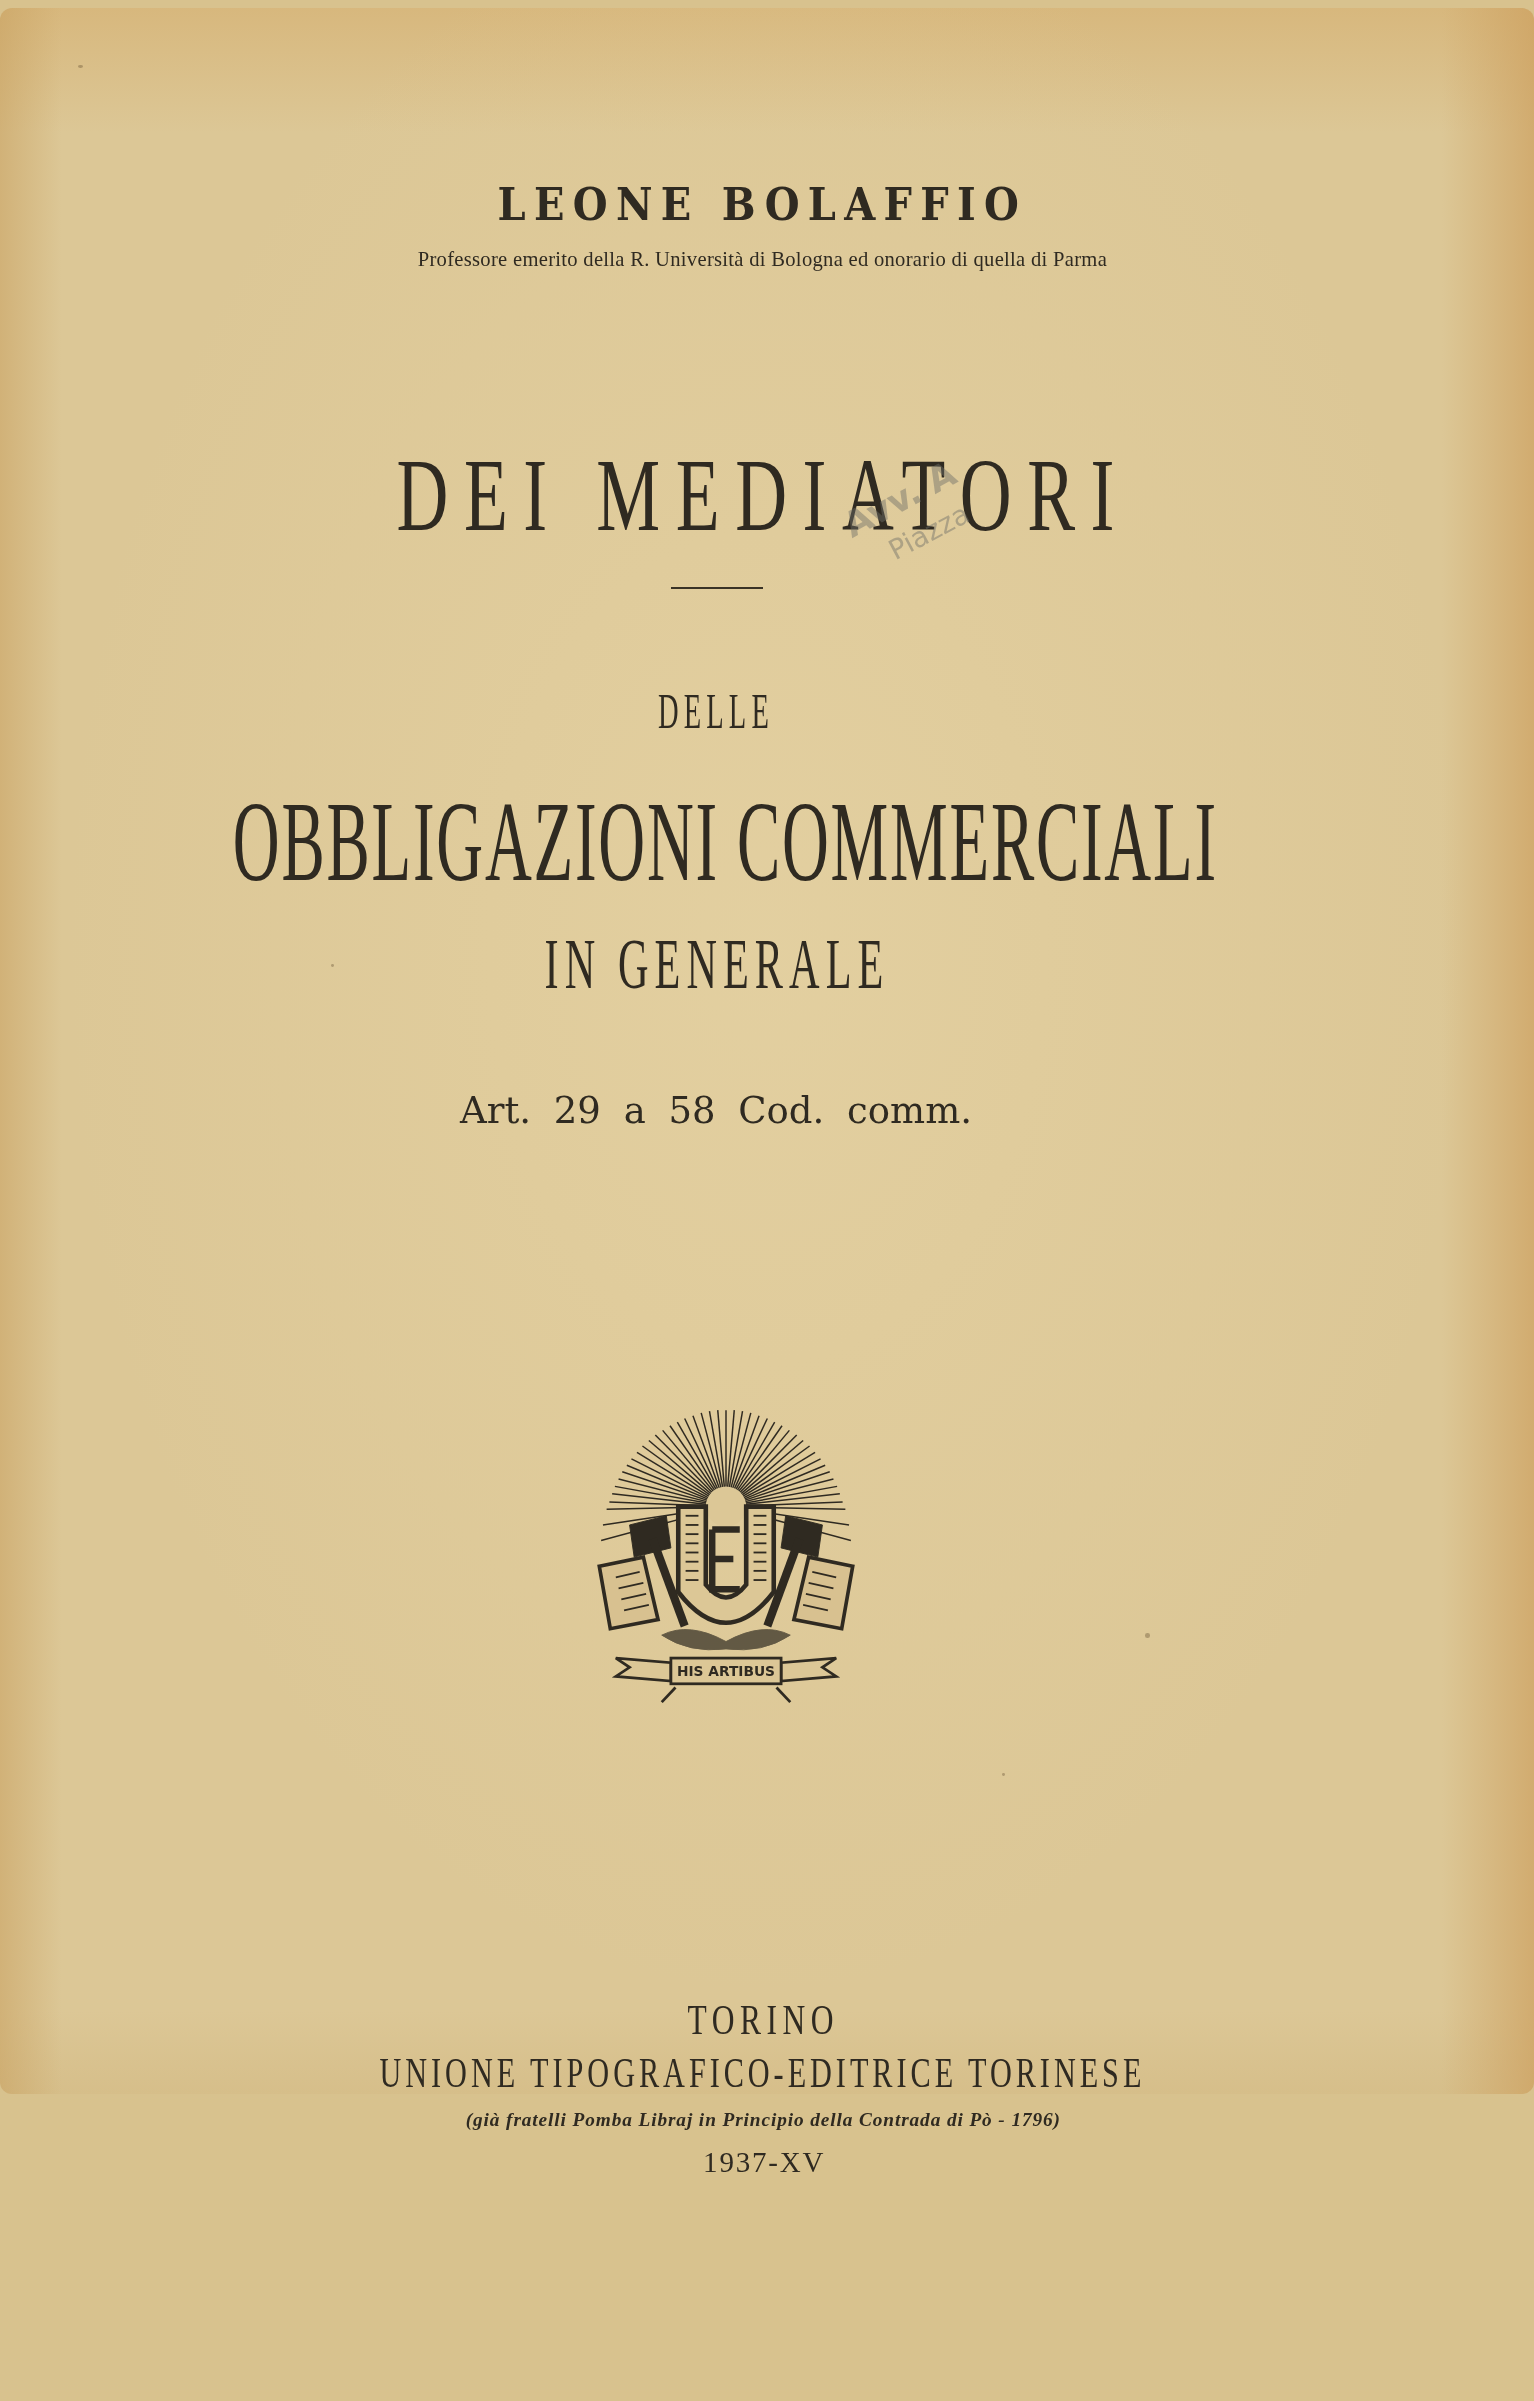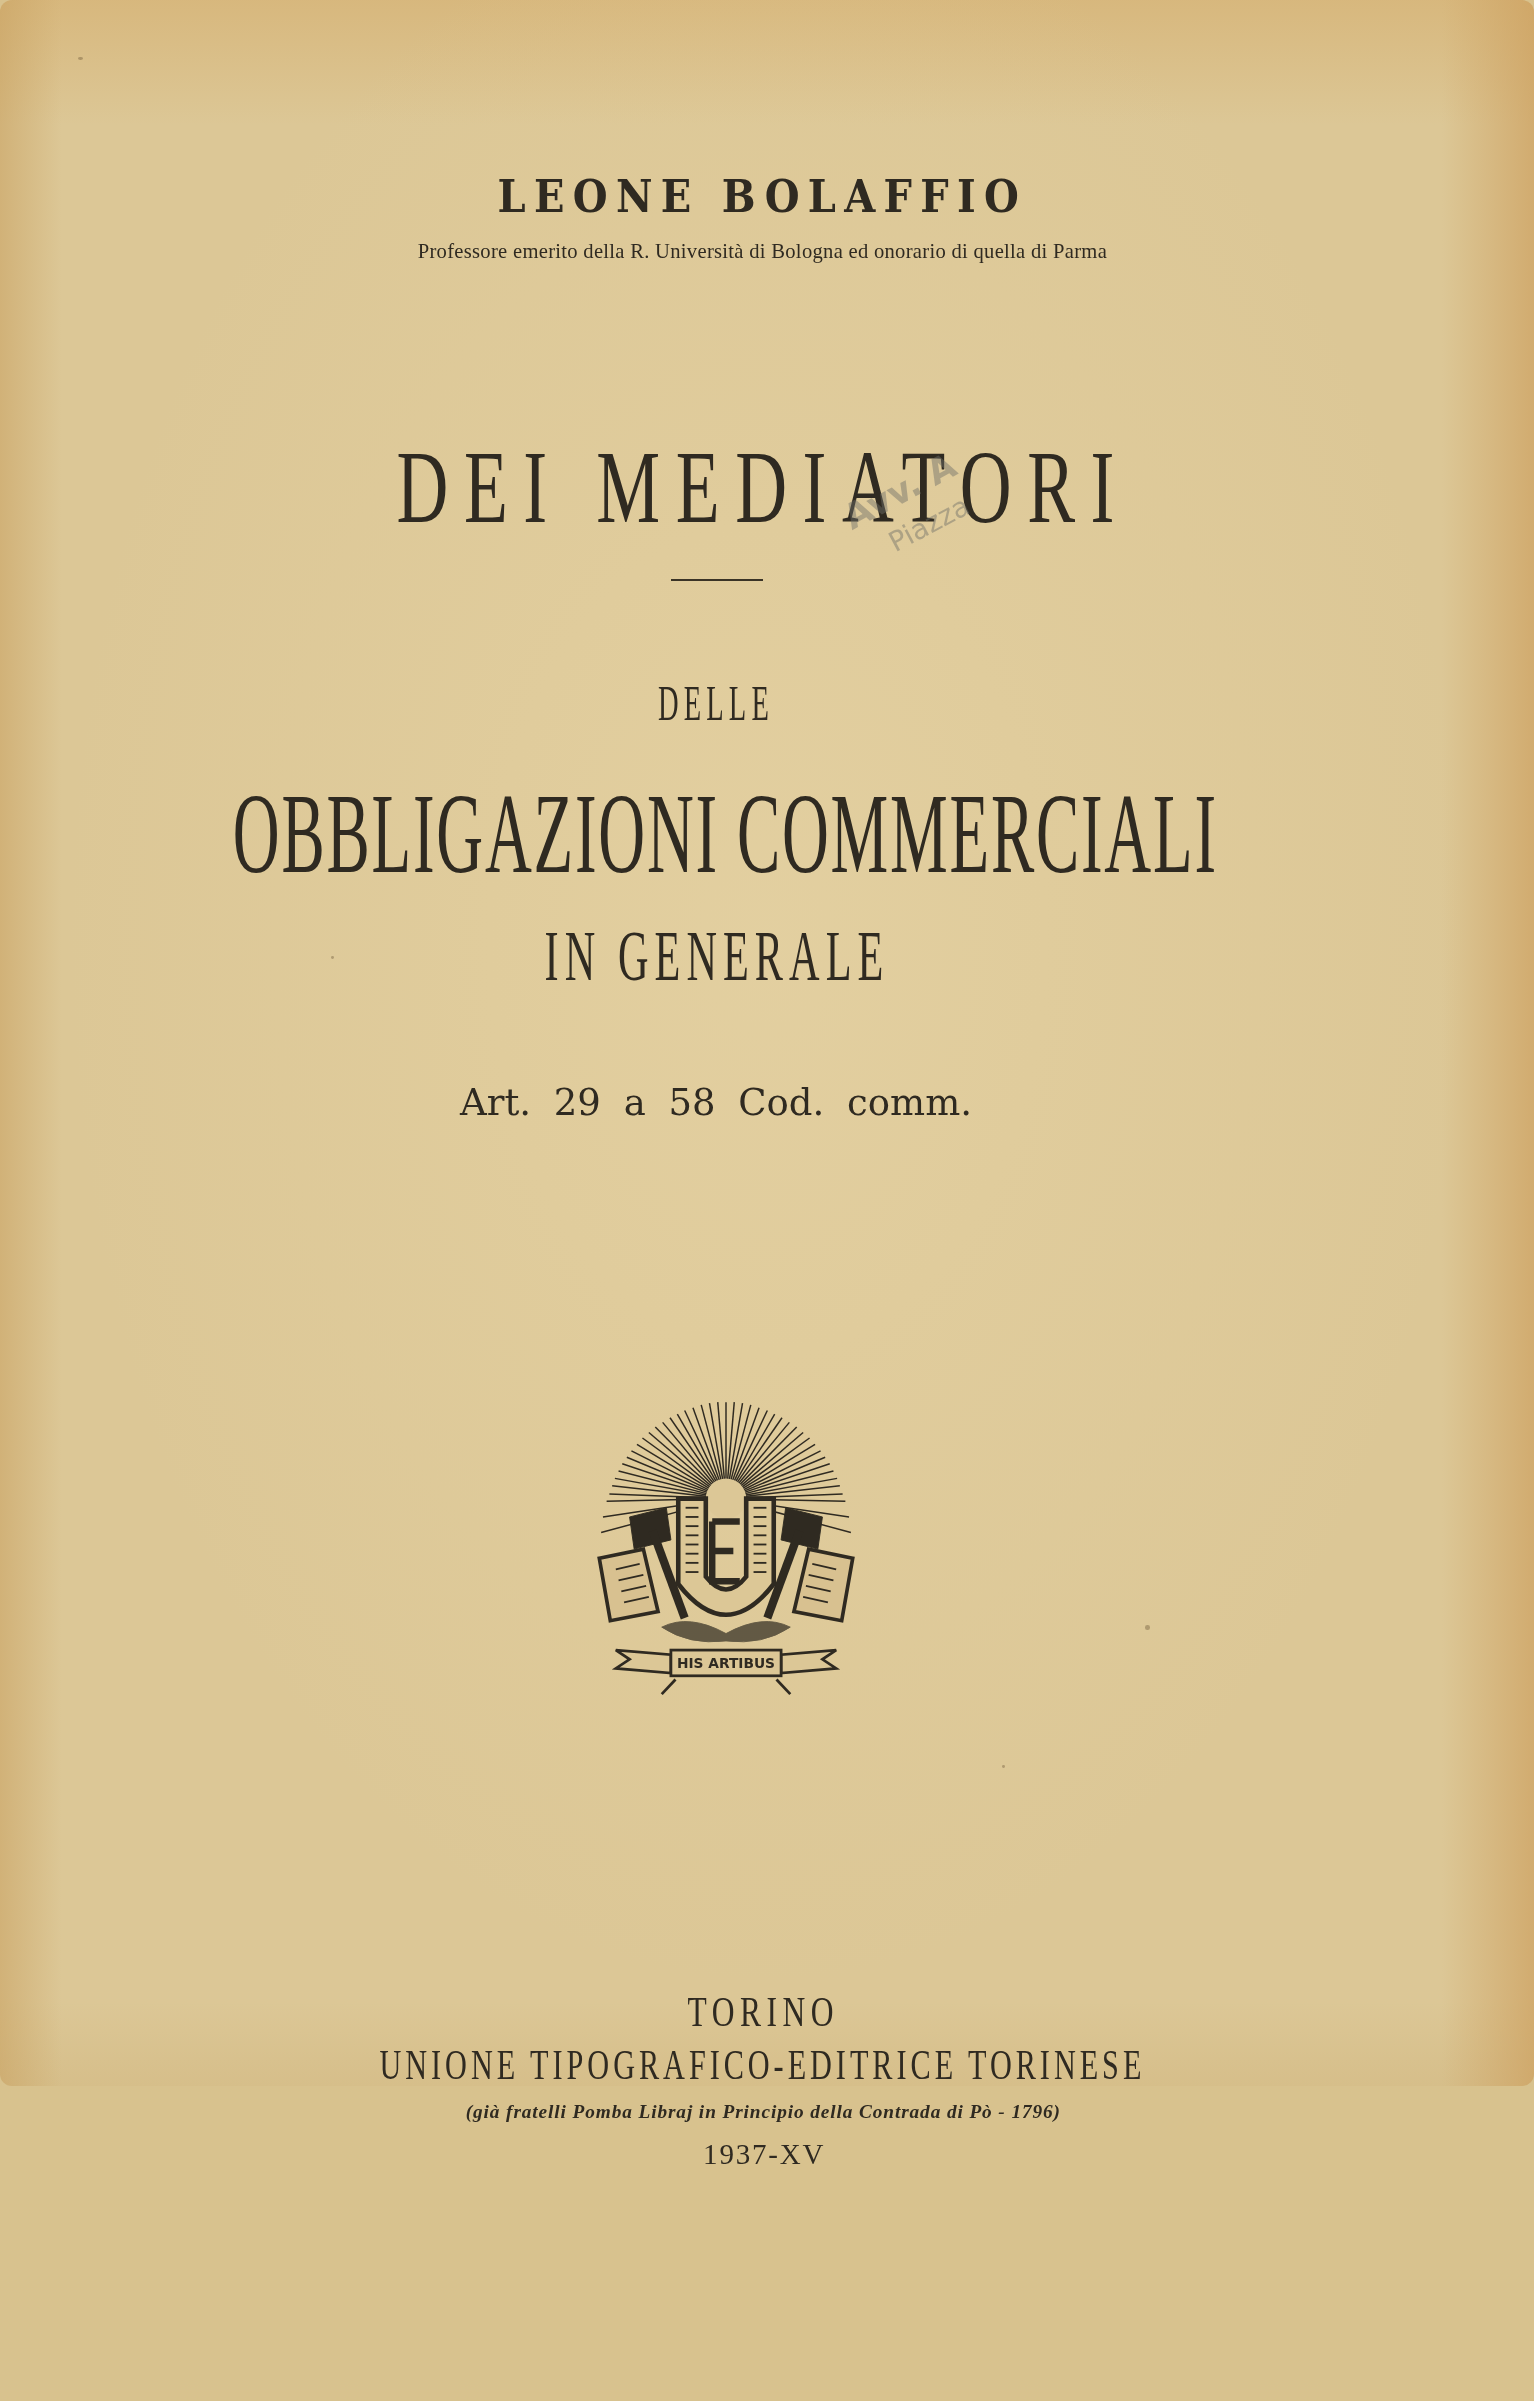--- a/index.html
+++ b/index.html
@@ -1,21 +1,21 @@
 <!DOCTYPE html>
 <html style="font-size:14.7px"><head>
 <meta charset="utf-8">
 <style>
   html, body { margin:0; padding:0; }
   body {
     width:1534px; height:2401px; overflow:hidden; position:relative;
     background:#d8c28e;
   }
   .page {
-    position:absolute; left:0; top:0; width:1534px; height:2086px;
+    position:absolute; left:0; top:8px; width:1534px; height:2086px;
     background:
       radial-gradient(ellipse at 50% 45%, rgba(232,214,168,0.55) 0%, rgba(232,214,168,0) 65%),
       linear-gradient(90deg, rgba(200,160,95,0.55) 0%, rgba(200,160,95,0) 4%, rgba(200,160,95,0) 94%, rgba(205,160,95,0.7) 100%),
       linear-gradient(180deg, rgba(210,165,95,0.45) 0%, rgba(210,165,95,0) 6%, rgba(210,165,95,0) 96%, rgba(200,170,110,0.3) 100%),
       #dcc796;
     border-radius: 12px;
   }
   .ink { color:#2f2a21; }
   .line { position:absolute; left:0; width:1534px; text-align:center; white-space:nowrap; }
 

